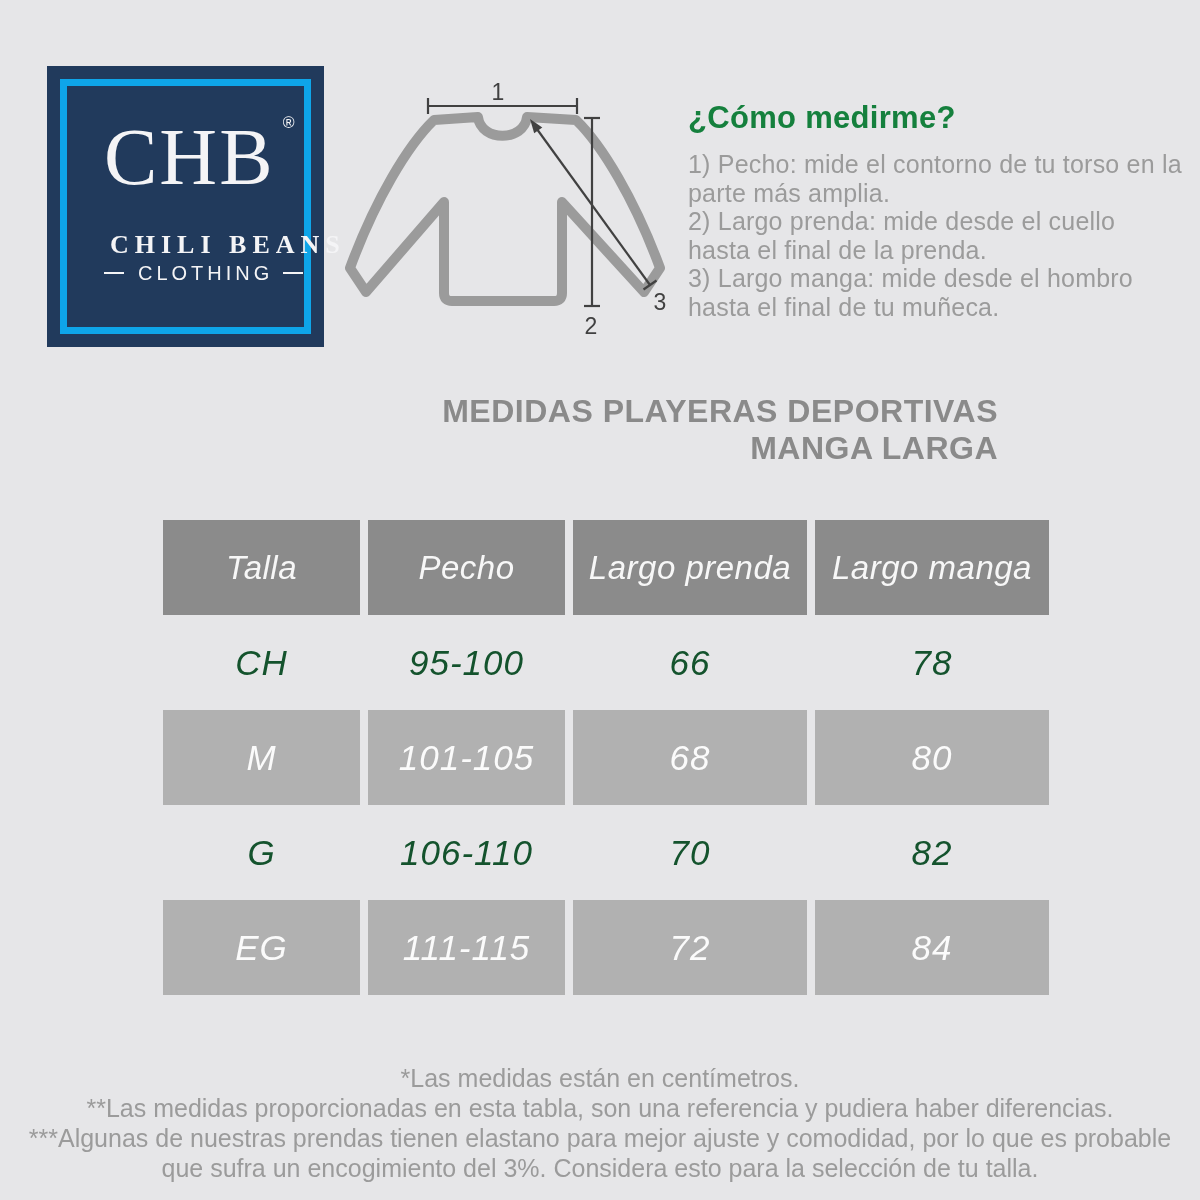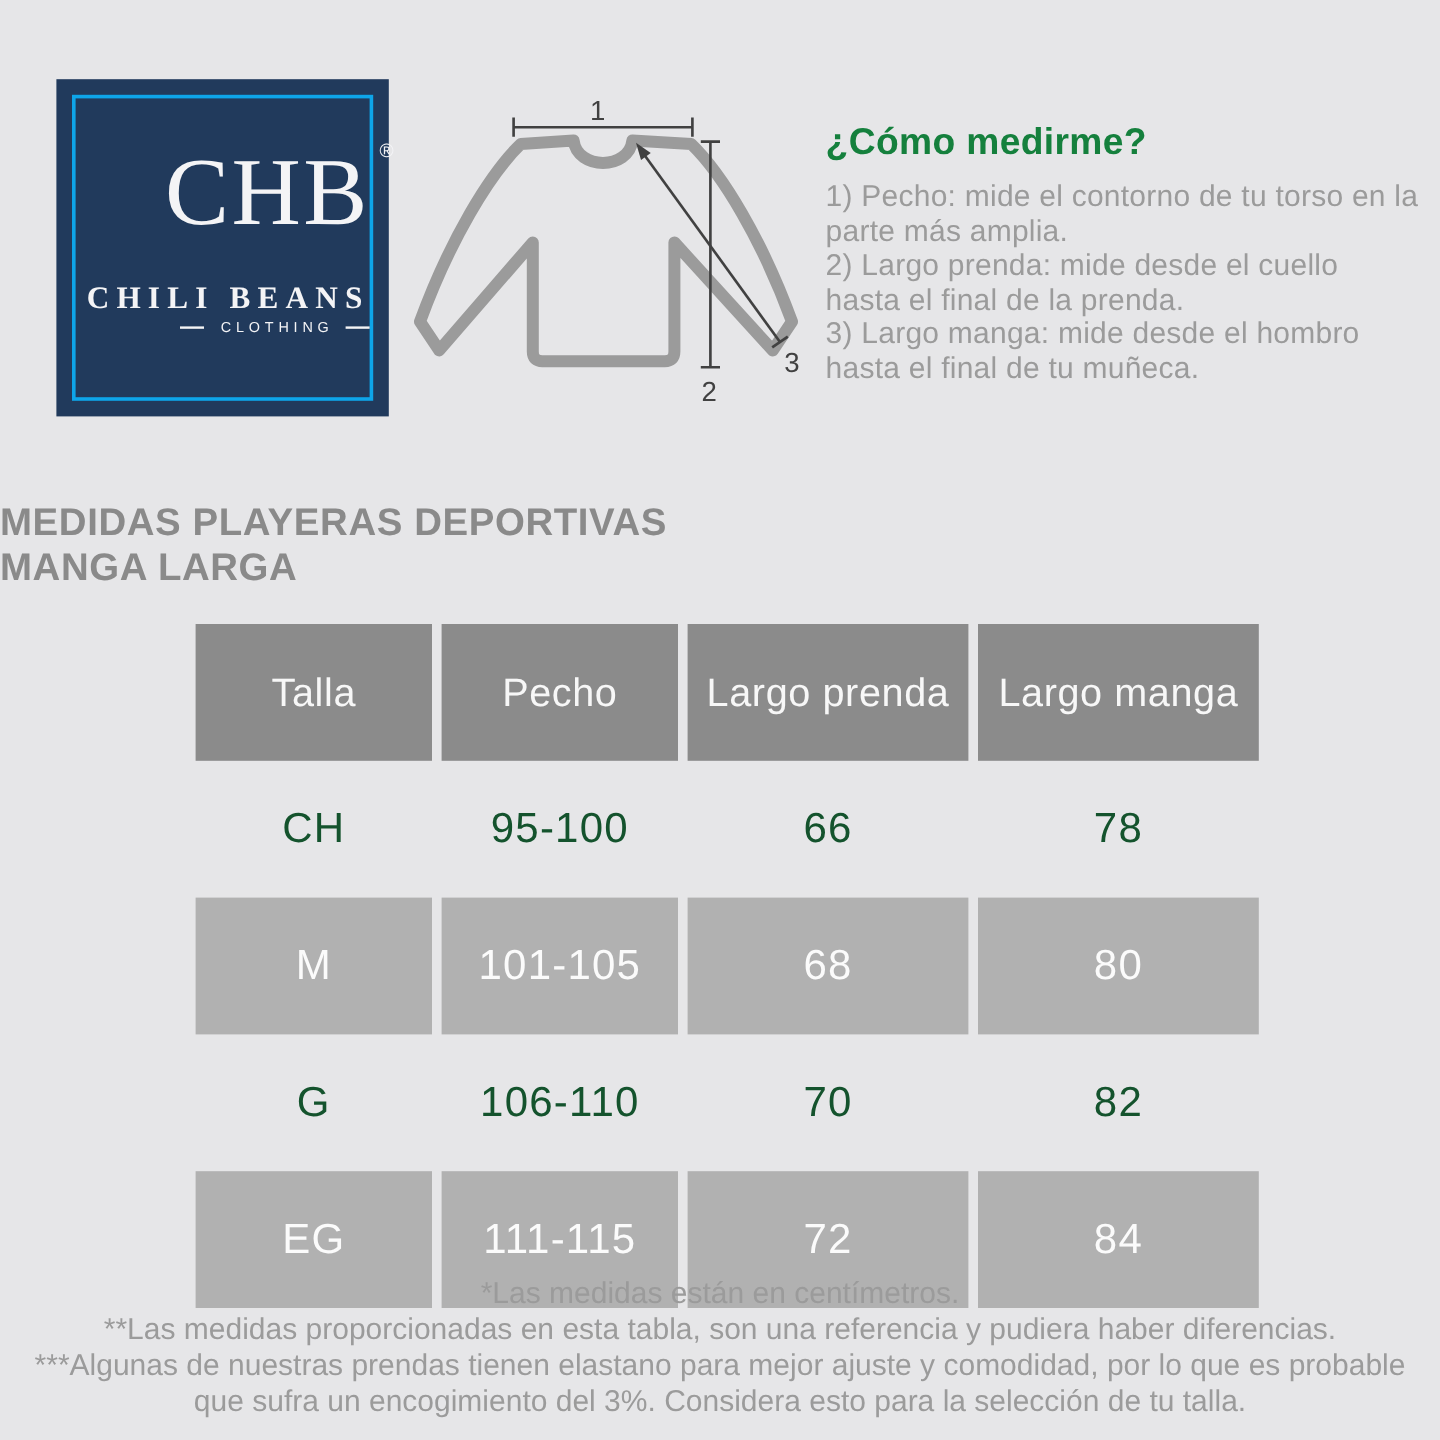--- a/index.html
+++ b/index.html
@@ -15,26 +15,27 @@
   
   .logo {
     position: absolute;
     left: 47px; top: 66px;
     width: 277px; height: 281px;
     background: #213a5c;
   }
   .logo-frame {
     position: absolute;
     left: 13px; top: 13px; right: 13px; bottom: 13px;
-    border: 3px solid #0ea5e9;
+    border: 7px solid #0ea5e9;
     display: flex;
     flex-direction: column;
-    align-items: flex-end;
+    align-items: flex-start;
     justify-content: center;
     color: #f4f4f6;
+    padding-left: 37px;
   }
   .logo-brand {
     position: relative;
     font-family: "Liberation Serif", serif;
     font-size: 80px;
     line-height: 1;
     letter-spacing: 2px;
     margin-top: -12px;
   }
   .logo-brand .reg {
@@ -51,21 +52,21 @@
     text-indent: 6px;
     margin-top: 33px;
     white-space: nowrap;
     font-weight: bold;
   }
   .logo-tagline {
     display: flex;
     align-items: center;
     gap: 10px;
     margin-top: 2px;
-    font-size: 12px;
+    font-size: 20px;
     letter-spacing: 4px;
   }
   .logo-tagline .label { text-indent: 4px; }
   .dash { width: 20px; height: 2px; background: #f4f4f6; }
 
   
   .diagram {
     position: absolute;
     left: 330px; top: 70px;
     width: 350px; height: 272px;
@@ -102,43 +103,44 @@
   .howto p {
     margin: 0;
     font-size: 25px;
     line-height: 28.5px;
     letter-spacing: 0.2px;
   }
 
   
   .main-title {
     position: absolute;
-    left: 0; top: 417px;
+    left: 0; top: 393px;
     width: 998px;
-    text-align: left;
+    text-align: right;
     font-size: 32px;
     font-weight: bold;
     color: #8a8a8a;
     line-height: 37px;
     letter-spacing: 0.5px;
   }
 
   
   .size-table {
     position: absolute;
     left: 163px; top: 520px;
     display: grid;
     grid-template-columns: 197px 197px 234px 234px;
     column-gap: 8px;
   }
   .cell {
-    height: 114px;
+    height: 95px;
     display: flex;
     align-items: center;
     justify-content: center;
+    font-style: italic;
   }
   .th {
     background: #8b8b8b;
     color: #f7f7f7;
     font-size: 33px;
     letter-spacing: 0.5px;
   }
   .td {
     font-size: 35px;
     color: #14532d;

